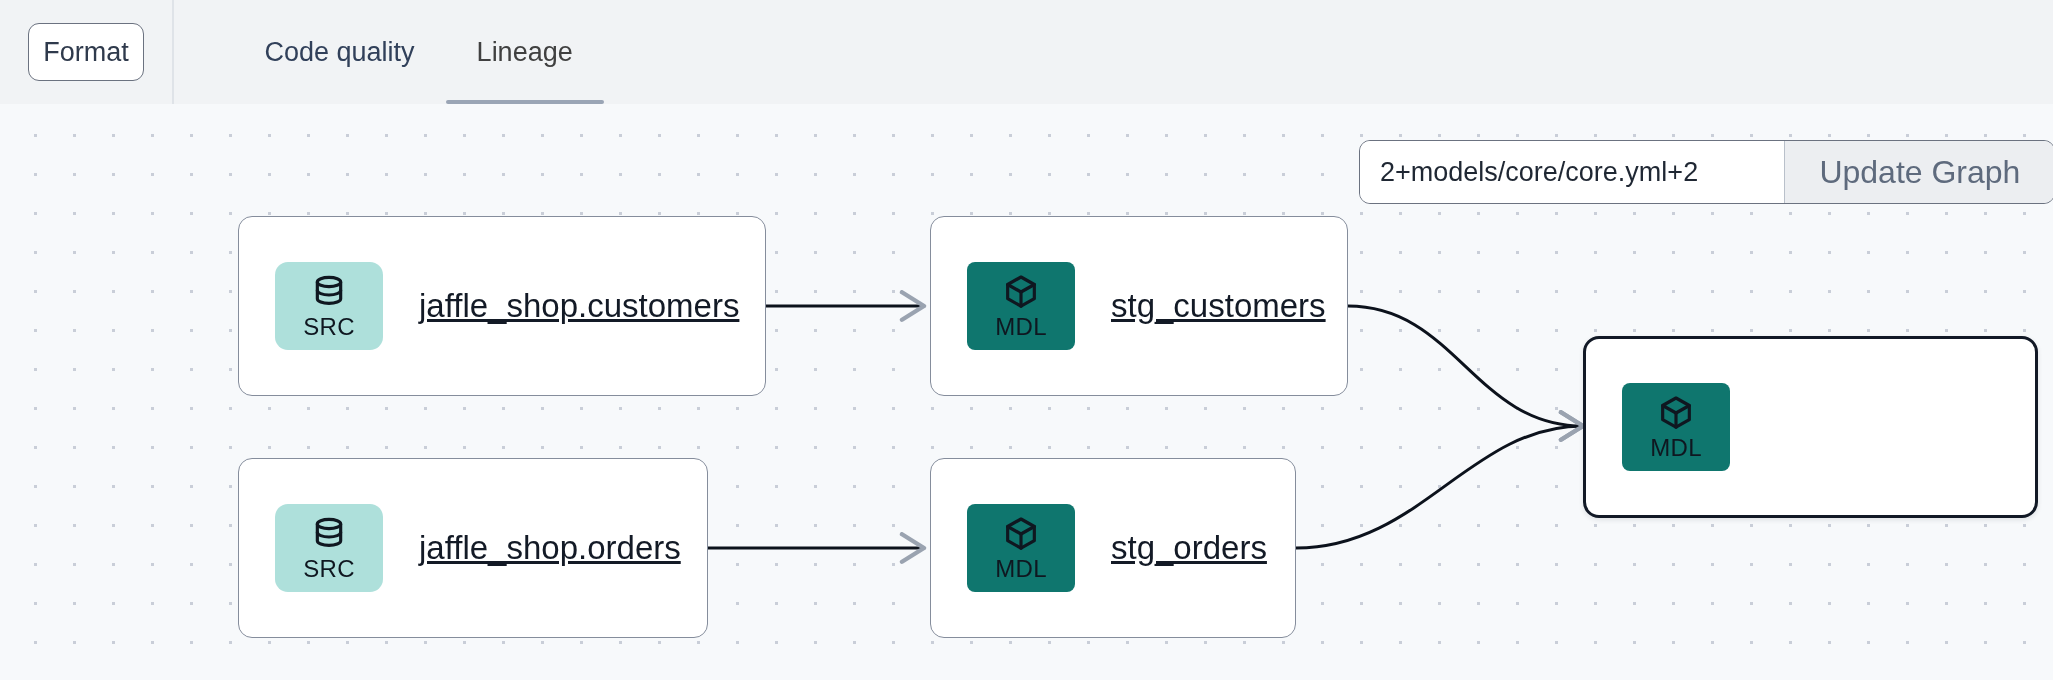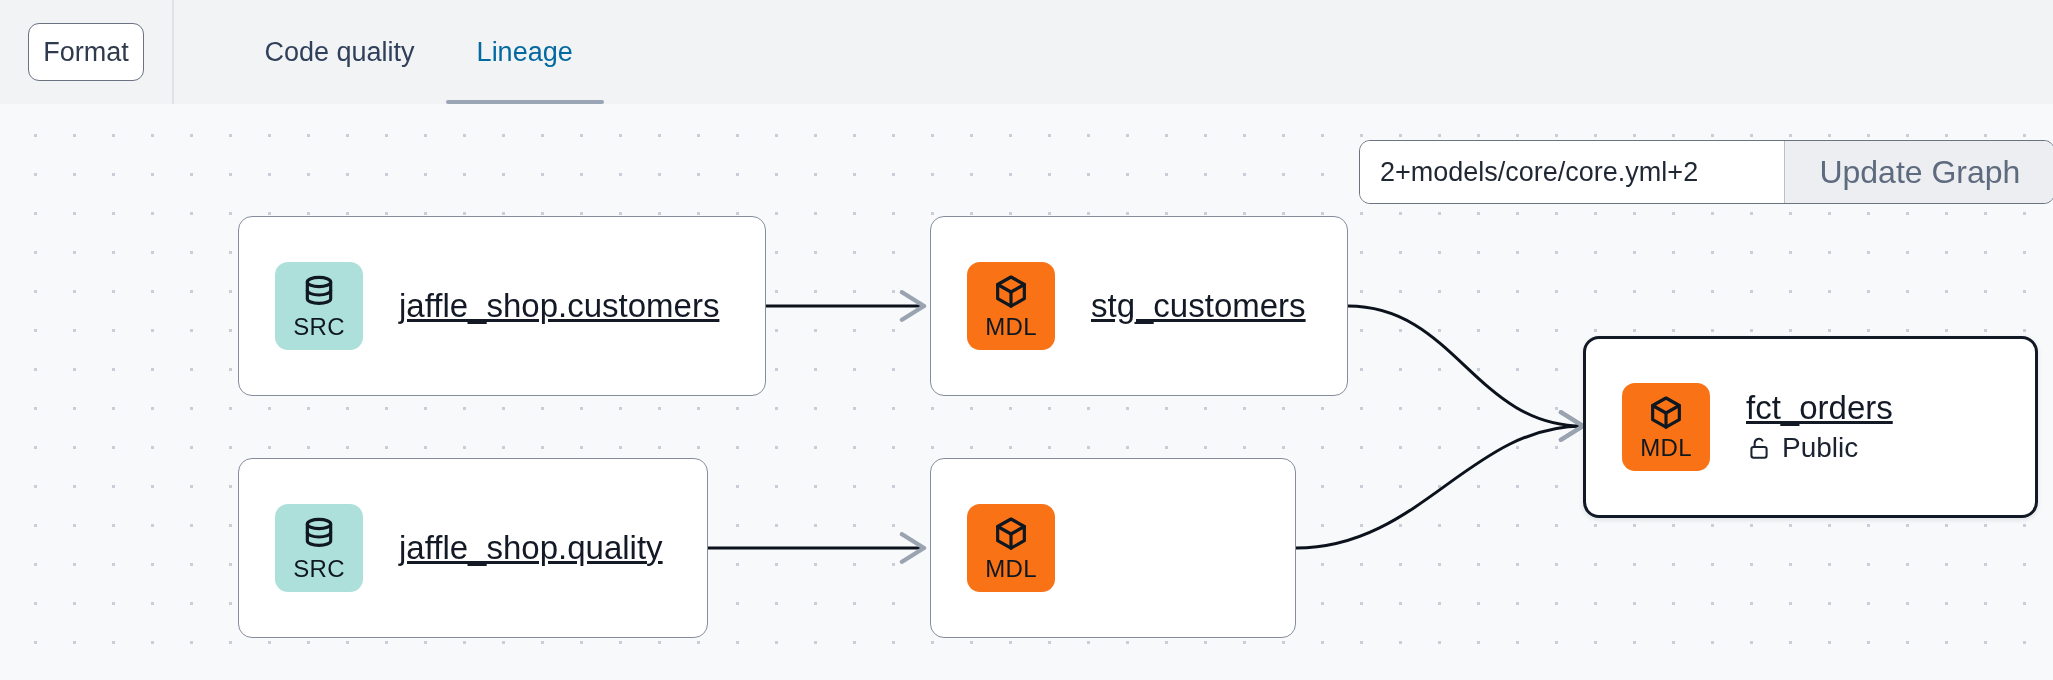--- a/index.html
+++ b/index.html
@@ -40,21 +40,21 @@
     padding-left: 60px;
   }
   .tab {
     position: relative;
     display: flex; align-items: center;
     padding: 4px 31px;
     font-size: 27px;
     color: #31405a;
     cursor: pointer;
   }
-  .tab.active { color: #0369a1; }
+  .tab.active { color: #404040; }
   .tab.active::after {
     content: "";
     position: absolute; left: 0; right: 0; bottom: 0;
     height: 4.5px; background: #9aa5b5; border-radius: 2px;
   }
 
   
   .canvas {
     position: absolute; left: 0; top: 104px;
     width: 2053px; height: 576px;
@@ -75,28 +75,28 @@
     display: flex; align-items: center;
     padding-left: 36px;
     z-index: 3;
   }
   .node.selected {
     border: 3.6px solid #121926;
     border-radius: 16px;
     box-shadow: 0 2px 5px rgba(20,26,38,.10);
   }
   .badge {
-    width: 88px; height: 88px;
+    width: 108px; height: 88px;
     border-radius: 13px;
     display: flex; flex-direction: column;
     align-items: center; justify-content: center;
     flex: none;
   }
   .badge.src { background: #aee0db; }
-  .badge.mdl { background: #f97316; }
+  .badge.mdl { background: #0f766e; border-radius: 8px; }
   .badge svg { display: block; }
   .badge-text {
     font-size: 24px; color: #0f1720;
     letter-spacing: .3px; margin-top: 1px;
     font-family: "Liberation Sans", sans-serif;
   }
   .node-body { margin-left: 36px; display: flex; flex-direction: column; justify-content: center; }
   .node-title { font-size: 33px; color: #131a26; white-space: nowrap; line-height: 1.12; text-decoration: underline; }
   .node-sub {
     display: flex; align-items: center; gap: 10px;
@@ -153,21 +153,21 @@
   <div class="node" style="left:238px; top:354px; width:470px; height:180px;">
     <div class="badge src">
       <svg width="40" height="40" viewBox="0 0 24 24" fill="none" stroke="#0f1720" stroke-width="1.9" stroke-linecap="round" stroke-linejoin="round">
         <ellipse cx="12" cy="6" rx="7" ry="2.8"></ellipse>
         <path d="M5 6v10c0 1.55 3.13 2.8 7 2.8s7-1.25 7-2.8V6"></path>
         <path d="M5 11c0 1.55 3.13 2.8 7 2.8s7-1.25 7-2.8"></path>
       </svg>
       <span class="badge-text">SRC</span>
     </div>
     <div class="node-body">
-      <div class="node-title">jaffle_shop.quality</div>
+      <div class="node-title">jaffle_shop.orders</div>
     </div>
   </div>
 
   <div class="node" style="left:930px; top:112px; width:418px; height:180px;">
     <div class="badge mdl">
       <svg width="40" height="40" viewBox="0 0 24 24" fill="none" stroke="#0f1720" stroke-width="1.9" stroke-linecap="round" stroke-linejoin="round">
         <path d="M12 3 L20 7.5 L12 12 L4 7.5 Z"></path>
         <path d="M4 7.5 V16 L12 20.5 L20 16 V7.5"></path>
         <path d="M12 12 V20.5"></path>
       </svg>
@@ -180,40 +180,33 @@
 
   <div class="node" style="left:930px; top:354px; width:366px; height:180px;">
     <div class="badge mdl">
       <svg width="40" height="40" viewBox="0 0 24 24" fill="none" stroke="#0f1720" stroke-width="1.9" stroke-linecap="round" stroke-linejoin="round">
         <path d="M12 3 L20 7.5 L12 12 L4 7.5 Z"></path>
         <path d="M4 7.5 V16 L12 20.5 L20 16 V7.5"></path>
         <path d="M12 12 V20.5"></path>
       </svg>
       <span class="badge-text">MDL</span>
     </div>
+    <div class="node-body">
+      <div class="node-title">stg_orders</div>
+    </div>
   </div>
 
   <div class="node selected" style="left:1583px; top:232px; width:455px; height:182px;">
     <div class="badge mdl">
       <svg width="40" height="40" viewBox="0 0 24 24" fill="none" stroke="#0f1720" stroke-width="1.9" stroke-linecap="round" stroke-linejoin="round">
         <path d="M12 3 L20 7.5 L12 12 L4 7.5 Z"></path>
         <path d="M4 7.5 V16 L12 20.5 L20 16 V7.5"></path>
         <path d="M12 12 V20.5"></path>
       </svg>
       <span class="badge-text">MDL</span>
-    </div>
-    <div class="node-body">
-      <div class="node-title">fct_orders</div>
-      <div class="node-sub">
-        <svg width="26" height="26" viewBox="0 0 24 24" fill="none" stroke="#1b2330" stroke-width="1.9" stroke-linecap="round" stroke-linejoin="round">
-          <rect x="5" y="11" width="14" height="10" rx="2"></rect>
-          <path d="M8 11V7.5a4 4 0 0 1 7.2-2.4"></path>
-        </svg>
-        <span>Public</span>
-      </div>
     </div>
   </div>
 
   <div style="position:absolute; left:1359px; top:36px; display:flex; align-items:stretch; z-index:6;">
     <div style="display:flex; align-items:stretch; border:1.6px solid #6b7280; border-radius:11px; overflow:hidden; height:64px;">
       <input type="text" class="selector-input" style="width: 424px; height: 100%; border: none; outline: none; background: rgb(255, 255, 255); font-family: &quot;Liberation Sans&quot;, sans-serif; font-size: 27px; color: rgb(31, 39, 51); padding: 0px 20px;" value="2+models/core/core.yml+2">
       <div style="width:1.4px; background:#b9c0ca;"></div>
       <div style="display:flex; align-items:center; justify-content:center; padding:0 34px;
                   background:#eceef1; font-size:32px; color:#5e6a7d; white-space:nowrap; cursor:pointer;">Update Graph</div>
     </div>

